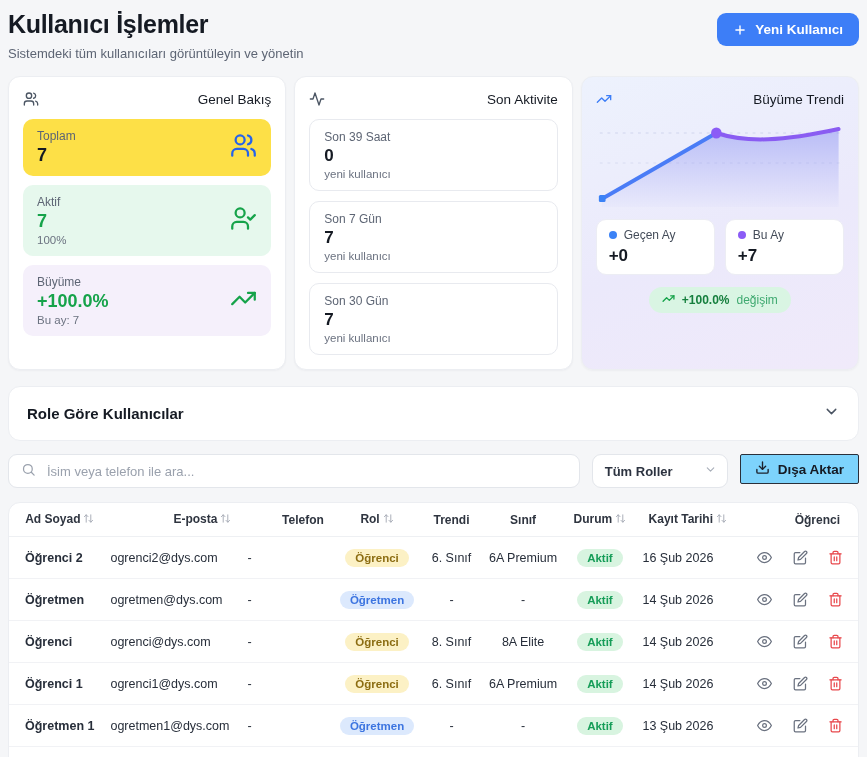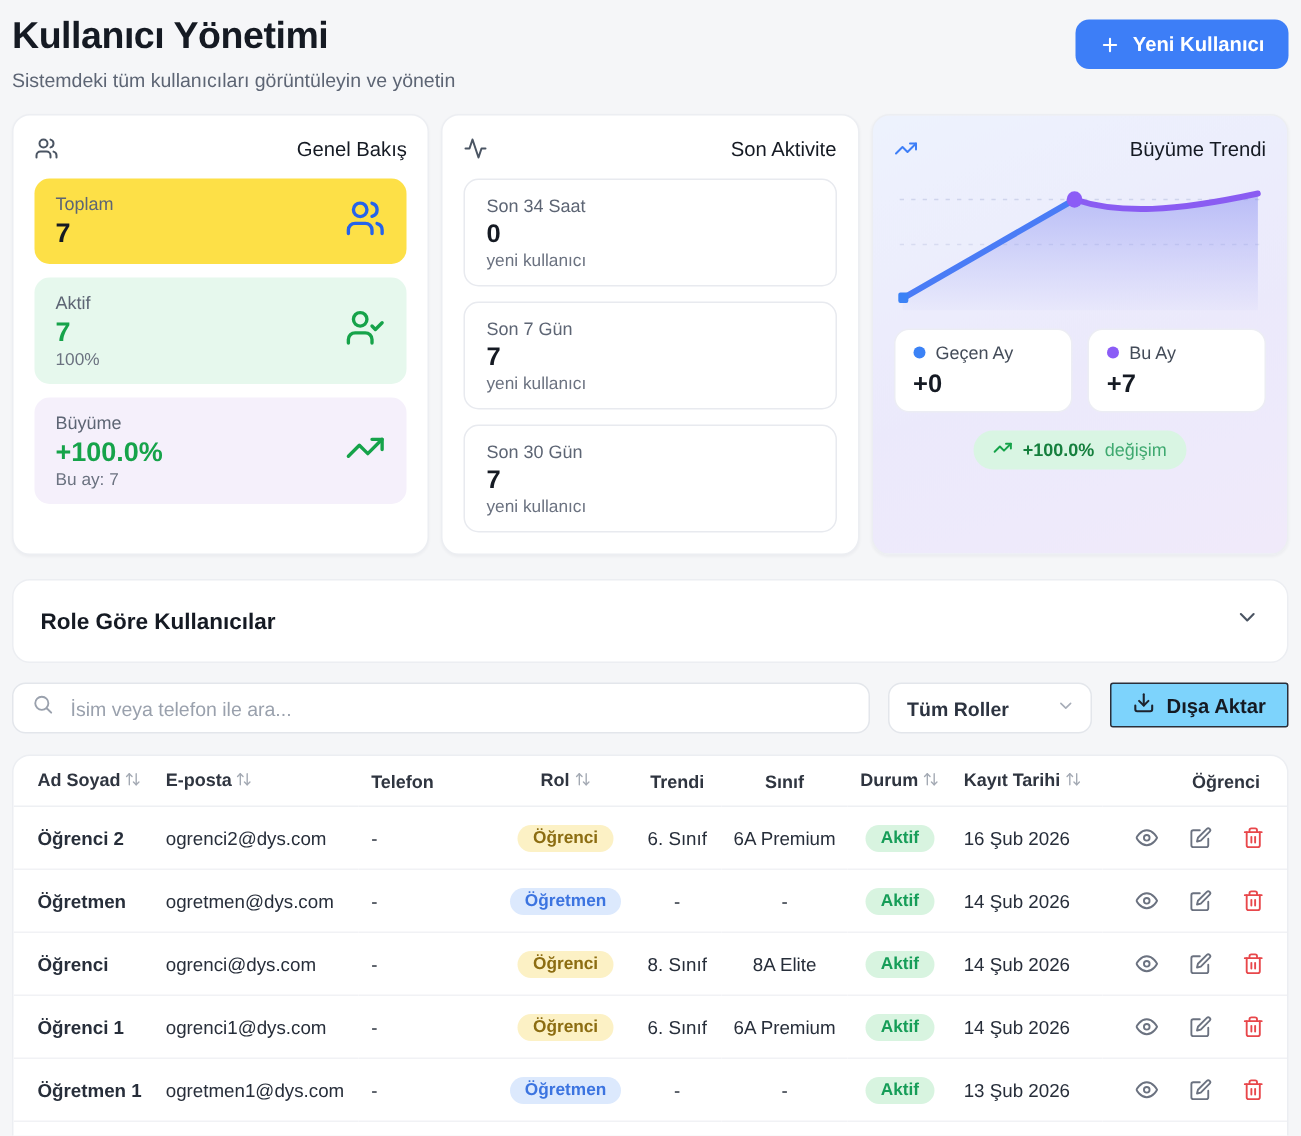--- a/index.html
+++ b/index.html
@@ -89,21 +89,21 @@
   .btn-export {
     display:flex; align-items:center; gap:8px; background:#7dd3fc; border:1.5px solid #2a2f3a;
     border-radius:2px; height:30px; padding:0 14px; font-size:13.5px; font-weight:700;
     cursor:pointer; font-family:inherit; color:#151a23;
   }
 
   
   .table-wrap { margin-top:14px; background:#fff; border:1px solid #eceef2; border-radius:12px; overflow:hidden; }
   table { width:100%; border-collapse:collapse; font-size:12.5px; }
   thead th {
-    text-align:left; padding:9px 8px; font-size:12px; font-weight:700; color:#2f3540;
+    text-align:right; padding:9px 8px; font-size:12px; font-weight:700; color:#2f3540;
     border-bottom:1px solid #eef0f3; white-space:nowrap;
   }
   thead th:first-child { padding-left:16px; }
   thead th.c { text-align:center; }
   thead th.r { text-align:right; padding-right:18px; }
   .sort-icon { color:#a3a9b3; margin-left:3px; vertical-align:-1px; }
   tbody td { padding:10px 8px; border-bottom:1px solid #f1f2f5; color:#272e3a; white-space:nowrap; }
   tbody tr:last-child td { border-bottom:none; }
   td.c { text-align:center; }
   td.r { text-align:right; padding-right:12px; }
@@ -115,21 +115,21 @@
   .icon-btn { background:none; border:none; padding:3px; margin-left:11px; cursor:pointer; }
   .icon-btn svg { display:block; }
 </style>
 </head>
 <body>
 
 <div class="page">
 
   <div class="page-header">
     <div>
-      <h1 class="page-title">Kullanıcı Yönetimi</h1>
+      <h1 class="page-title">Kullanıcı İşlemler</h1>
       <div class="page-subtitle">Sistemdeki tüm kullanıcıları görüntüleyin ve yönetin</div>
     </div>
     <button class="btn-primary">
       <span>
         <svg width="14" height="14" viewBox="0 0 24 24" fill="none" stroke="#fff" stroke-width="2.4" stroke-linecap="round">
             <line x1="12" y1="5" x2="12" y2="19"></line>
             <line x1="5" y1="12" x2="19" y2="12"></line>
           </svg>
       </span>
       <span>Yeni Kullanıcı</span>
@@ -201,21 +201,21 @@
       <div class="card-title">
         <span>
           <svg width="16" height="16" viewBox="0 0 24 24" fill="none" stroke="#4b5563" stroke-width="2" stroke-linecap="round" stroke-linejoin="round">
               <polyline points="22 12 18 12 15 21 9 3 6 12 2 12"></polyline>
             </svg>
         </span>
         <span>Son Aktivite</span>
       </div>
 
       <div class="activity-tile">
-        <div class="stat-label">Son 34 Saat</div>
+        <div class="stat-label">Son 39 Saat</div>
         <div class="stat-value">0</div>
         <div class="stat-sub">yeni kullanıcı</div>
       </div>
       <div class="activity-tile">
         <div class="stat-label">Son 7 Gün</div>
         <div class="stat-value">7</div>
         <div class="stat-sub">yeni kullanıcı</div>
       </div>
       <div class="activity-tile">
         <div class="stat-label">Son 30 Gün</div>

